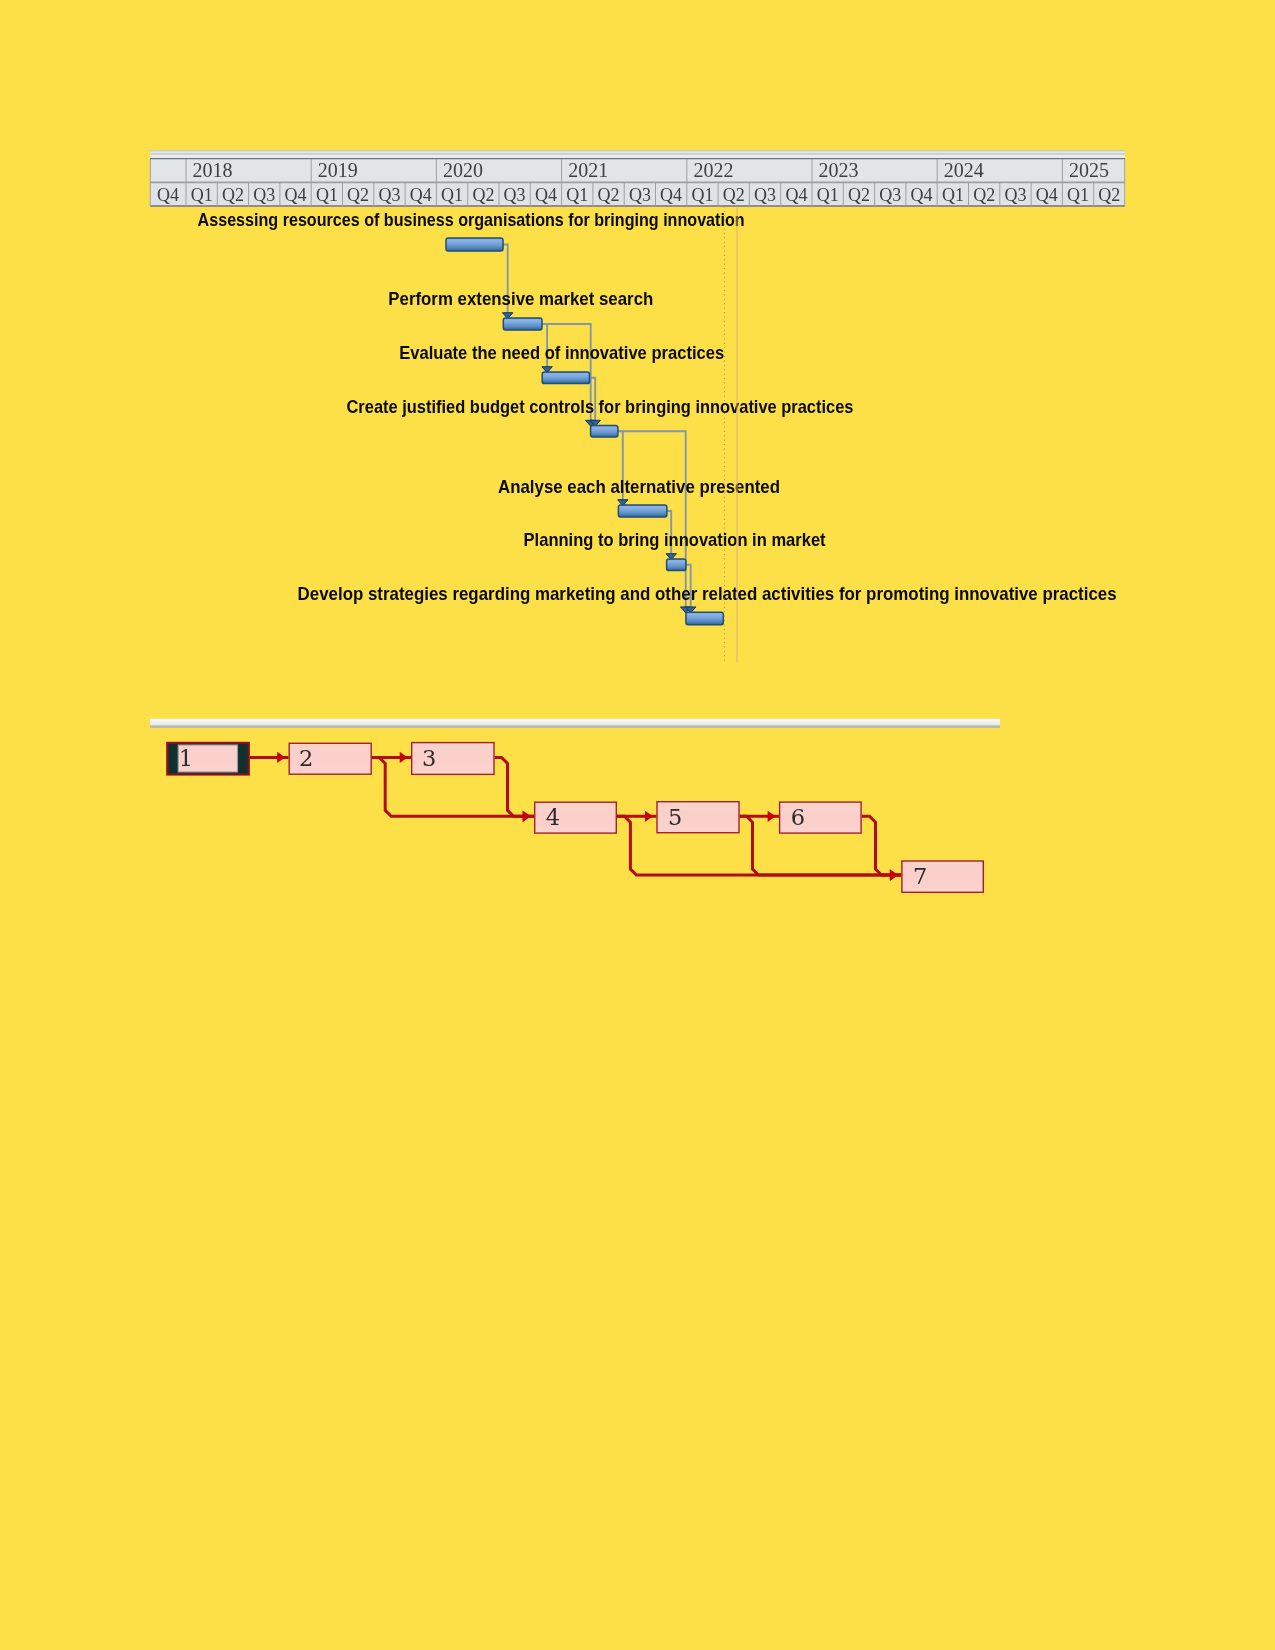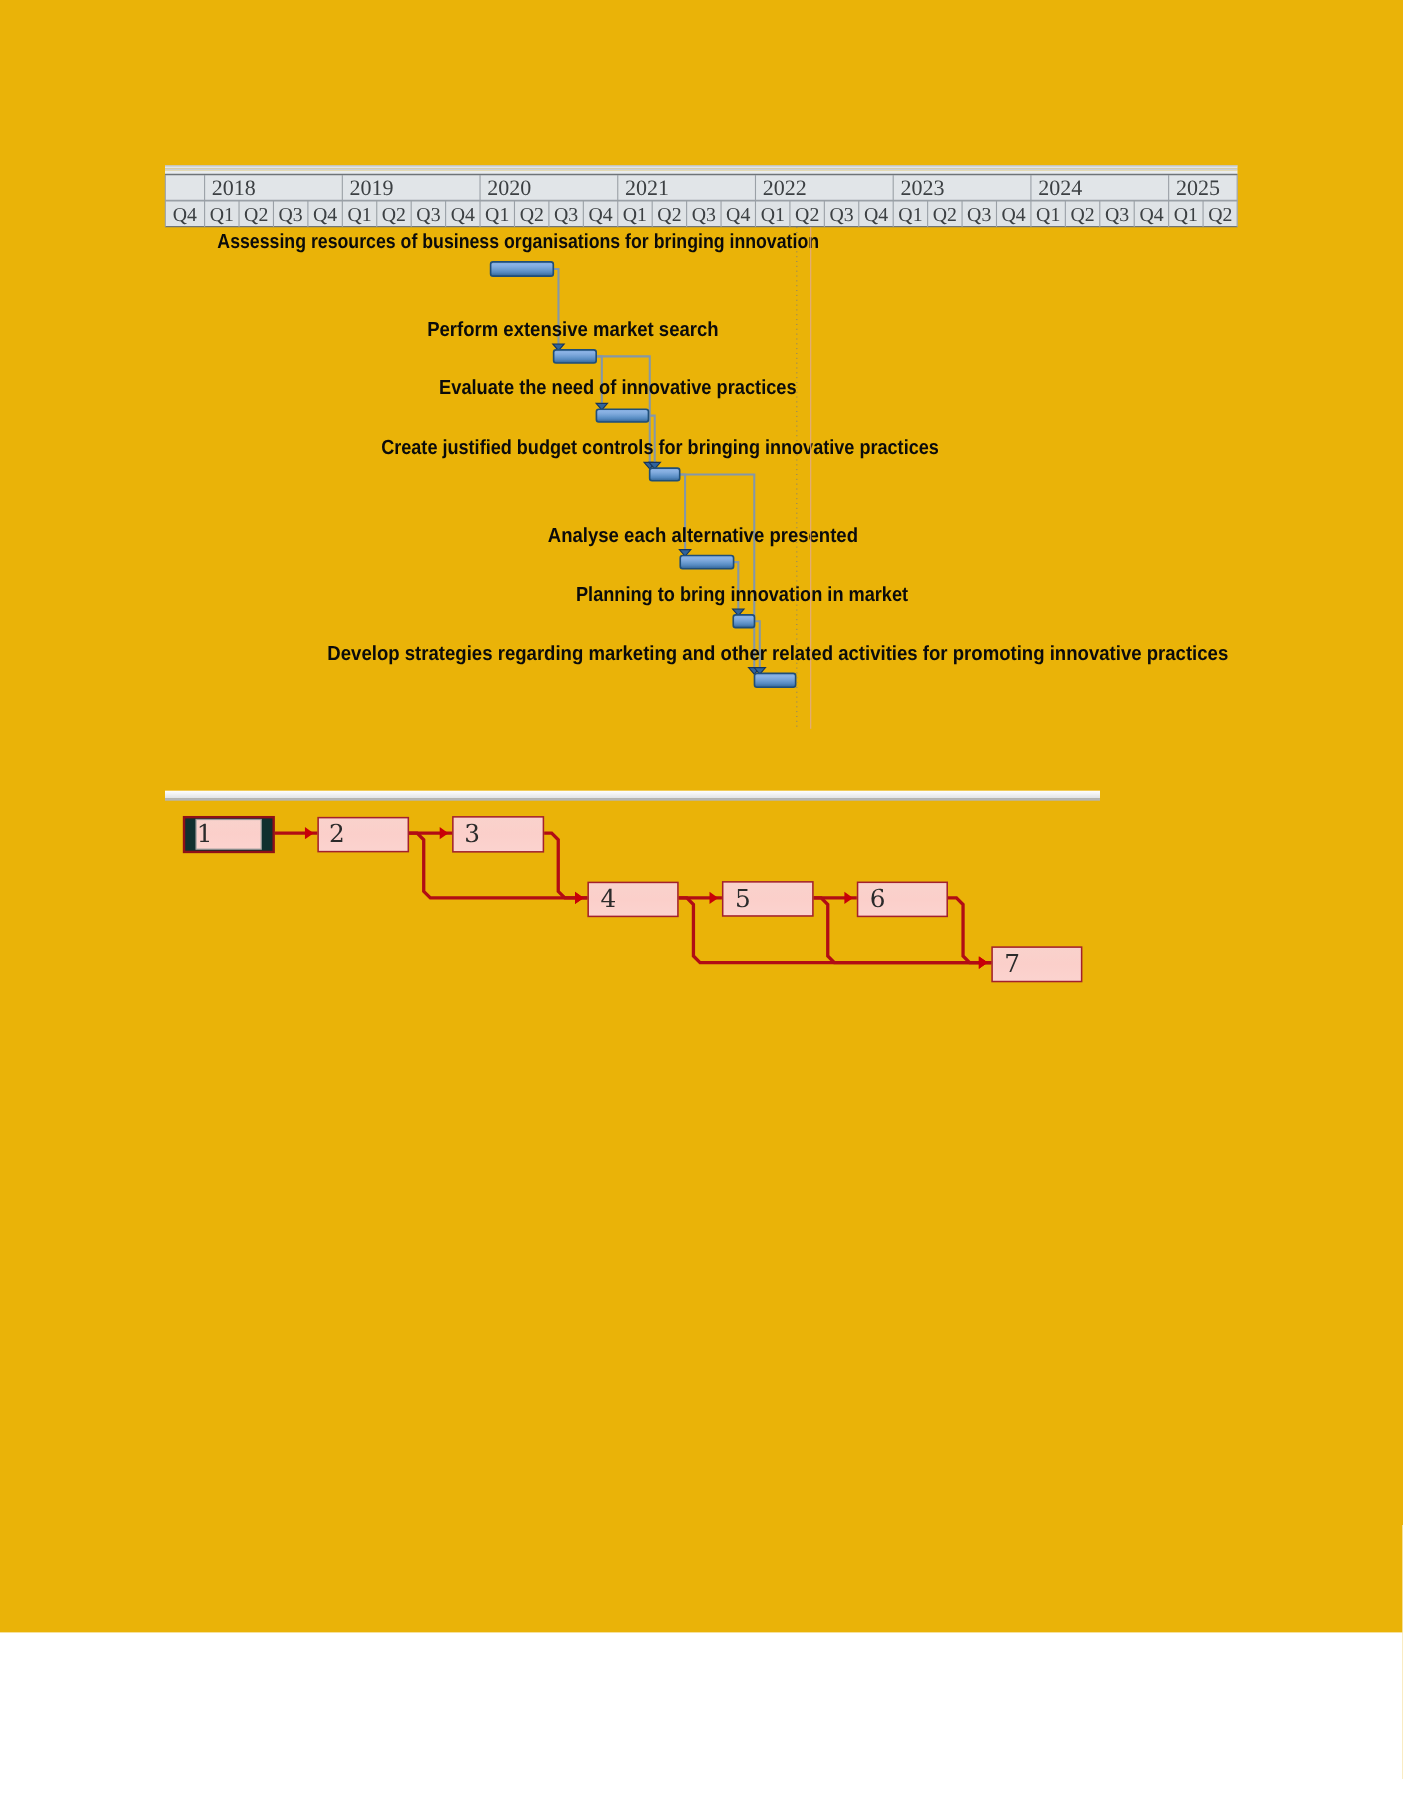--- a/index.html
+++ b/index.html
@@ -1,18 +1,18 @@
 <!DOCTYPE html>
 <html><head>
 <meta charset="utf-8">
 <title>Project schedule</title>
 <style>
   html,body{margin:0;padding:0;background:#ffffff;}
   body{width:1275px;height:1650px;}
-  .page{position:relative;width:1275px;height:1484px;overflow:hidden;background:#eab308;font-family:"Liberation Sans",sans-serif;}
+  .page{position:relative;width:1275px;height:1650px;overflow:hidden;background:#fde047;font-family:"Liberation Sans",sans-serif;}
   .graphics{filter:opacity(0.999);}
   svg{display:block;position:absolute;left:0;top:0;}
   .tl-year-text{font-family:"Liberation Serif",serif;font-size:20px;fill:#3c4043;opacity:0.999;}
   .tl-q-text{font-family:"Liberation Serif",serif;font-size:18px;fill:#3c4043;opacity:0.999;}
   .task-label{font-family:"Liberation Sans",sans-serif;font-size:18.6px;font-weight:bold;fill:#0b0b0b;opacity:0.999;}
   .net-label{font-family:"DejaVu Serif",serif;font-size:22.5px;fill:#2b2b2b;opacity:0.999;}
 </style>
 </head>
 <body>
 

